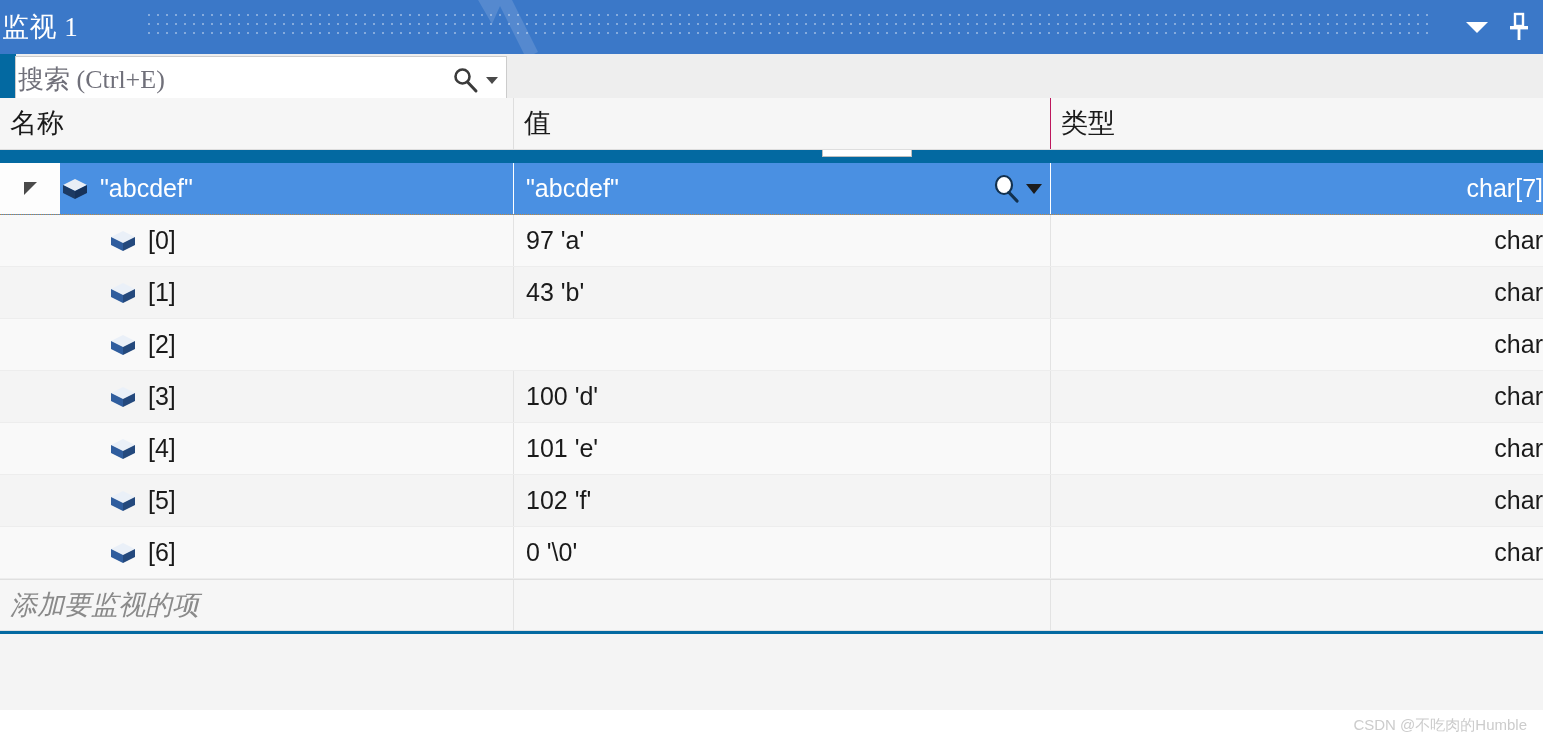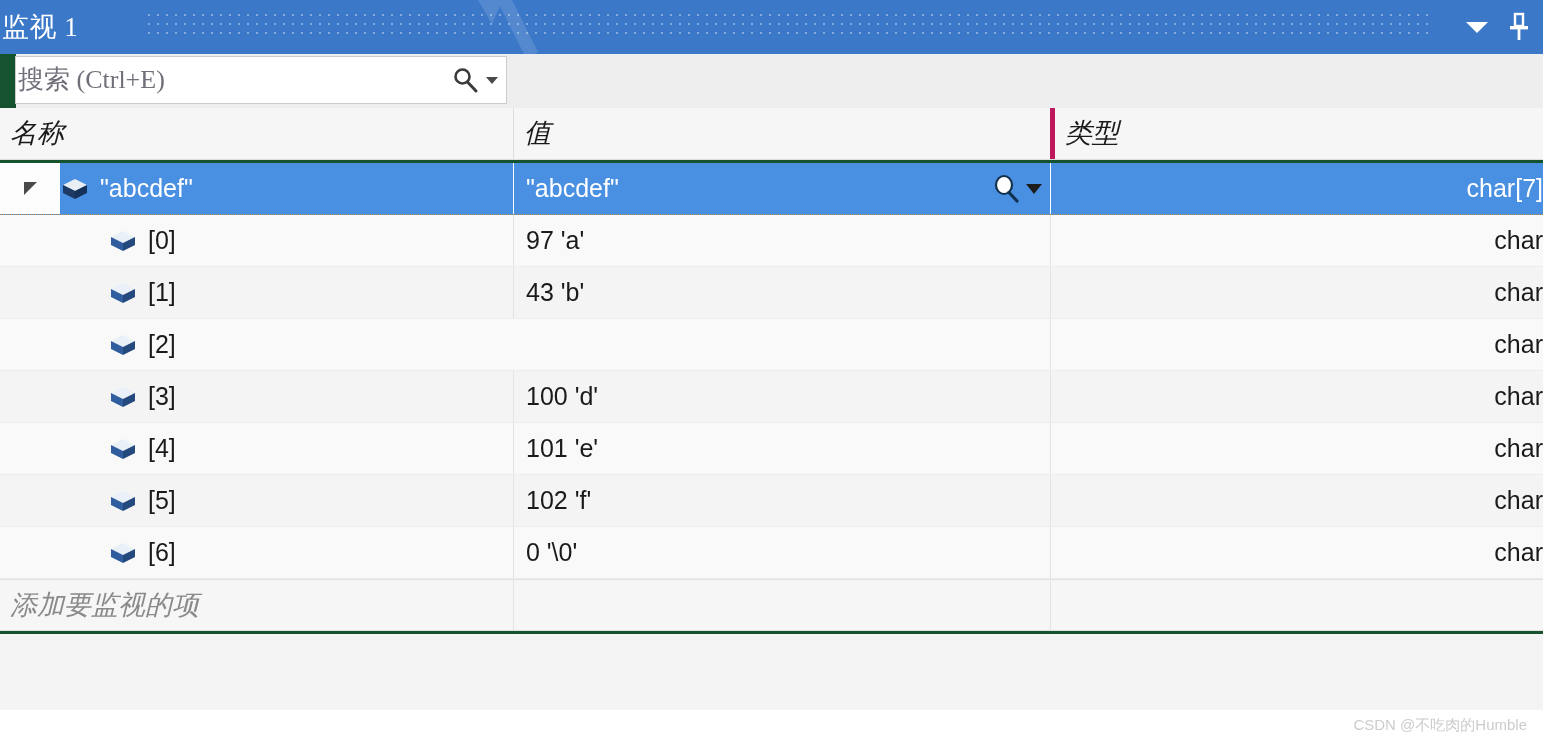--- a/index.html
+++ b/index.html
@@ -3,21 +3,21 @@
 <meta charset="utf-8">
 <style>
   html,body{margin:0;padding:0;}
   body{
     width:1543px;height:733px;
     background:#ffffff;
     font-family:"Liberation Sans","DejaVu Sans",sans-serif;
     overflow:hidden;
     -webkit-font-smoothing:antialiased;
   }
-  .window{position:relative;width:1543px;height:733px;background:#14532d;}
+  .window{position:relative;width:1543px;height:733px;background:#0369a1;}
 
   
   .titlebar{
     position:absolute;left:0;top:0;width:1543px;height:54px;
     background:#3b78c8;
     overflow:hidden;
   }
   .titlebar-dots{
     position:absolute;left:148px;top:14px;right:108px;height:22px;
     background-image:
@@ -90,34 +90,33 @@
     font-size:26px;color:#1a1a1a;padding-left:10px;flex:1;
   }
   .depth-caret{
     width:0;height:0;margin-right:12px;
     border-left:7px solid transparent;border-right:7px solid transparent;
     border-top:8px solid #3d3d3d;
   }
 
   
   .colheader{
-    position:absolute;left:0;top:108px;width:1543px;height:52px;
+    position:absolute;left:0;top:98px;width:1543px;height:52px;
     background:#f6f6f6;border-bottom:1px solid #dedede;
     box-sizing:border-box;
-    font-style:italic;
   }
   .colheader .cell{
     position:absolute;top:0;height:51px;line-height:51px;
     font-family:"Liberation Serif","DejaVu Serif",serif;
     font-size:27px;color:#1a1a1a;padding-left:10px;box-sizing:border-box;
     cursor:pointer;white-space:nowrap;
   }
   .colheader .cell.c0{left:0;width:513px;}
   .colheader .cell.c1{left:513px;width:537px;border-left:1px solid #dedede;}
-  .colheader .cell.c2{left:1050px;width:493px;border-left:5px solid #be185d;}
+  .colheader .cell.c2{left:1050px;width:493px;border-left:1px solid #be185d;}
 
   
   .grid{position:absolute;left:0;top:163px;width:1543px;height:570px;}
   .row{
     position:relative;height:52px;width:1543px;
     background:#f9f9f9;border-bottom:1px solid #ededed;box-sizing:border-box;
     cursor:default;
   }
   .row.alt{background:#f4f4f4;}
   .row.selected{background:#4a90e2;border-bottom:1px dotted #c08a3e;}

